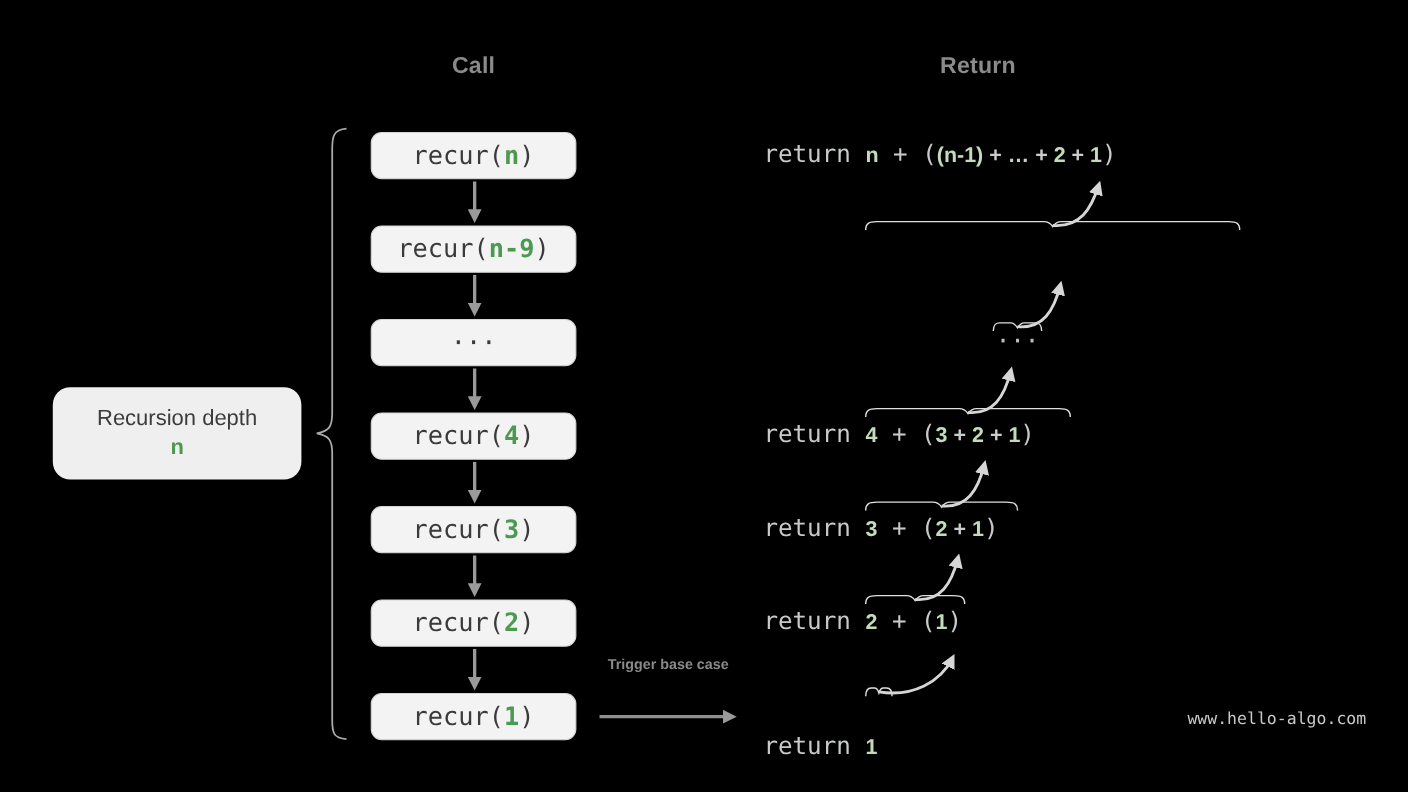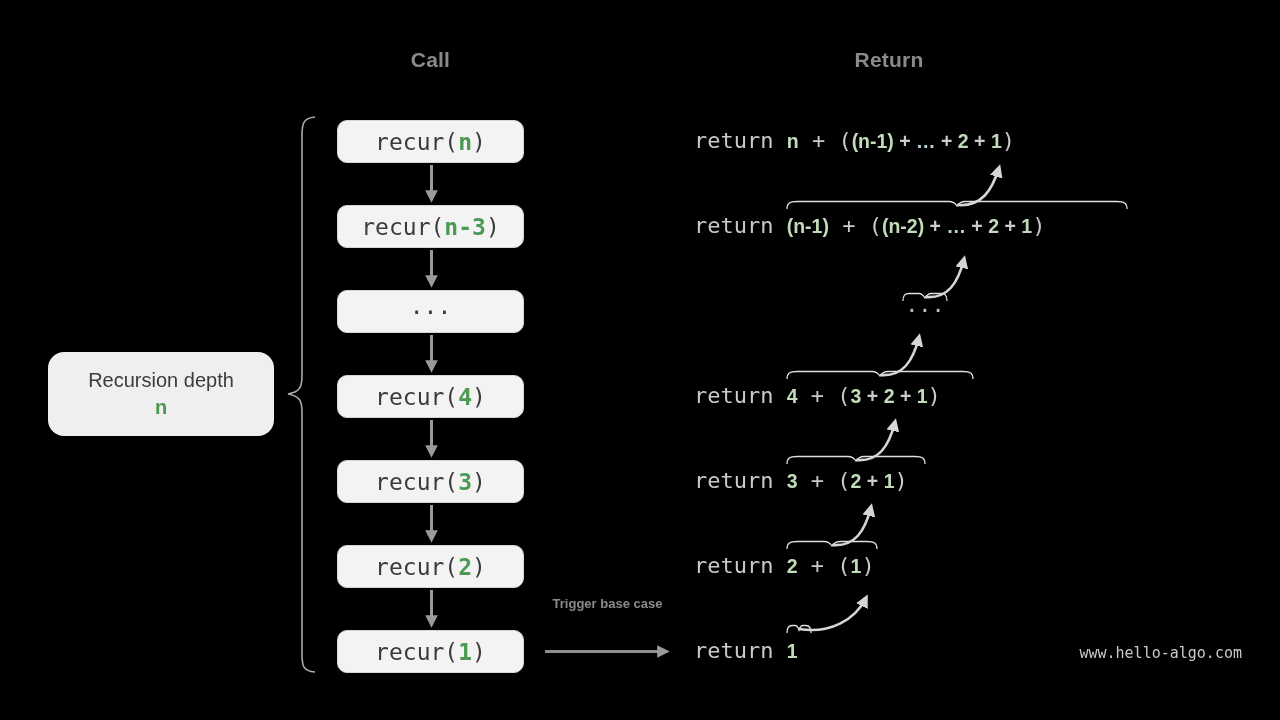--- a/index.html
+++ b/index.html
@@ -41,21 +41,21 @@
     position:absolute; left:505px; top:596px; width:205px; text-align:center;
     font-size:13px; font-weight:bold; color:#8a8a8a;
   }
 
   
   .rline {
     position:absolute; left:694px; height:30px; line-height:30px; white-space:pre;
   }
   .rl0 { top:126px; } .rl1 { top:211px; }
   .rl2 { top:296px; left:903px; width:44px; text-align:center; }
-  .rl3 { top:381px; } .rl4 { top:466px; } .rl5 { top:551px; } .rl6 { top:636px; }
+  .rl3 { top:381px; } .rl4 { top:466px; } .rl5 { top:551px; } .rl6 { top:664px; }
 
   .tk-ret     { font-family:"DejaVu Sans Mono", monospace; font-size:22px; color:#c7c9ca; }
   .tk-par     { font-family:"DejaVu Sans Mono", monospace; font-size:22px; color:#c7c9ca; }
   .tk-val     { font-family:"Liberation Sans", sans-serif; font-size:19.5px; font-weight:bold; color:#c2dcbb; }
   .tk-op      { font-family:"Liberation Sans", sans-serif; font-size:19.5px; font-weight:bold; color:#caccce; }
   .tk-dots    { font-family:"Liberation Sans", sans-serif; font-size:19.5px; font-weight:bold; color:#b9d4d8; }
   .tk-retdots { font-family:"DejaVu Sans Mono", monospace; font-size:22px; color:#bdbdbd; }
 
   .watermark {
     position:absolute; right:38px; top:644px;
@@ -66,36 +66,35 @@
 </style>
 </head>
 <body>
 
 <div class="stage">
 
   <div class="hdr hdr-call">Call</div>
   <div class="hdr hdr-return">Return</div>
 
   <div class="cbox cb0"><span class="tk-code">recur(</span><span class="tk-arg">n</span><span class="tk-code">)</span></div>
-  <div class="cbox cb1"><span class="tk-code">recur(</span><span class="tk-arg">n-3</span><span class="tk-code">)</span></div>
+  <div class="cbox cb1"><span class="tk-code">recur(</span><span class="tk-arg">n-9</span><span class="tk-code">)</span></div>
   <div class="cbox cb2"><span class="tk-code">···</span></div>
   <div class="cbox cb3"><span class="tk-code">recur(</span><span class="tk-arg">4</span><span class="tk-code">)</span></div>
   <div class="cbox cb4"><span class="tk-code">recur(</span><span class="tk-arg">3</span><span class="tk-code">)</span></div>
   <div class="cbox cb5"><span class="tk-code">recur(</span><span class="tk-arg">2</span><span class="tk-code">)</span></div>
   <div class="cbox cb6"><span class="tk-code">recur(</span><span class="tk-arg">1</span><span class="tk-code">)</span></div>
 
   <div class="rd-label">
     <div class="rd-title">Recursion depth</div>
     <div class="rd-value">n</div>
   </div>
 
   <div class="trigger">Trigger base case</div>
 
   <div class="rline rl0"><span class="tk-ret">return </span><span class="tk-val">n</span><span class="tk-par"> + (</span><span class="tk-val">(n-1)</span><span class="tk-op"> + </span><span class="tk-dots">…</span><span class="tk-op"> + </span><span class="tk-val">2</span><span class="tk-op"> + </span><span class="tk-val">1</span><span class="tk-par">)</span></div>
-  <div class="rline rl1"><span class="tk-ret">return </span><span class="tk-val">(n-1)</span><span class="tk-par"> + (</span><span class="tk-val">(n-2)</span><span class="tk-op"> + </span><span class="tk-dots">…</span><span class="tk-op"> + </span><span class="tk-val">2</span><span class="tk-op"> + </span><span class="tk-val">1</span><span class="tk-par">)</span></div>
   <div class="rline rl2"><span class="tk-retdots">···</span></div>
   <div class="rline rl3"><span class="tk-ret">return </span><span class="tk-val">4</span><span class="tk-par"> + (</span><span class="tk-val">3</span><span class="tk-op"> + </span><span class="tk-val">2</span><span class="tk-op"> + </span><span class="tk-val">1</span><span class="tk-par">)</span></div>
   <div class="rline rl4"><span class="tk-ret">return </span><span class="tk-val">3</span><span class="tk-par"> + (</span><span class="tk-val">2</span><span class="tk-op"> + </span><span class="tk-val">1</span><span class="tk-par">)</span></div>
   <div class="rline rl5"><span class="tk-ret">return </span><span class="tk-val">2</span><span class="tk-par"> + (</span><span class="tk-val">1</span><span class="tk-par">)</span></div>
   <div class="rline rl6"><span class="tk-ret">return </span><span class="tk-val">1</span></div>
 
   <div class="watermark">www.hello-algo.com</div>
 
   <svg class="overlay" viewBox="0 0 1280 720" xmlns="http://www.w3.org/2000/svg">
     <defs>

